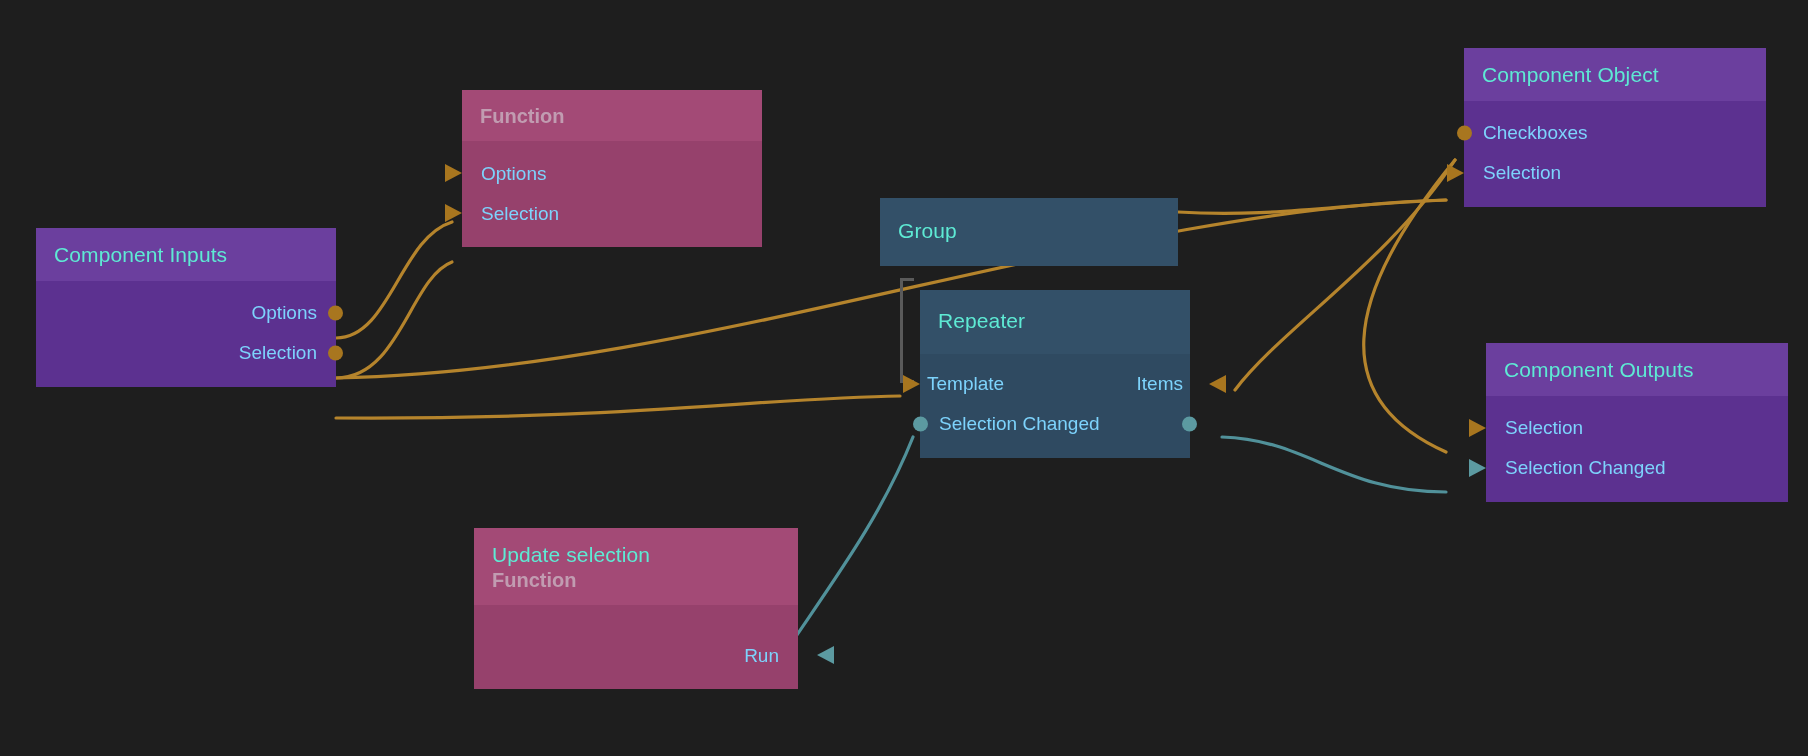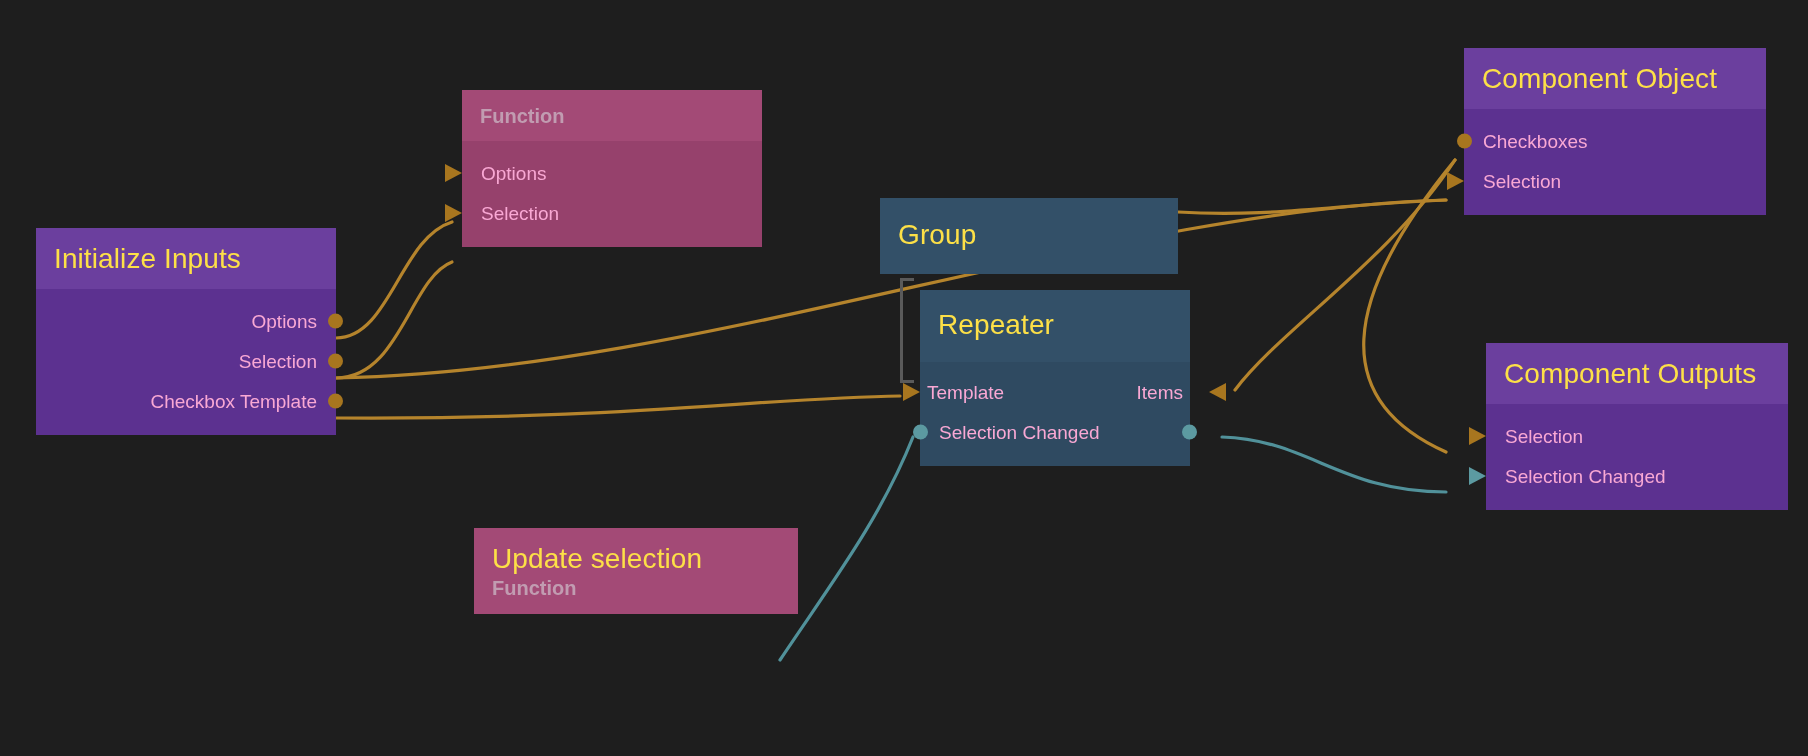--- a/index.html
+++ b/index.html
@@ -28,22 +28,22 @@
     position: absolute;
     z-index: 2;
     display: flex;
     flex-direction: column;
     overflow: visible;
   }
   .node-header {
     padding: 14px 18px 13px 18px;
   }
   .node-title {
-    color: #fde047;
-    font-size: 28px;
+    color: #5eead4;
+    font-size: 21px;
     line-height: 1.22;
     letter-spacing: 0.1px;
     white-space: nowrap;
   }
   .node-subtitle {
     color: #cdbcc8;
     font-size: 20px;
     line-height: 1.22;
     opacity: 0.72;
     white-space: nowrap;
@@ -58,21 +58,21 @@
   .port-row {
     position: relative;
     height: 40px;
     display: flex;
     align-items: center;
     white-space: nowrap;
   }
   .port-row.left  { justify-content: flex-start; padding-left: 19px; }
   .port-row.right { justify-content: flex-end;  padding-right: 19px; }
   .port-label {
-    color: #f9a8d4;
+    color: #7dd3fc;
     font-size: 19px;
     line-height: 1;
   }
   .port-marker {
     position: absolute;
     top: 50%;
   }
   .port-marker.dot {
     width: 15px; height: 15px;
     border-radius: 50%;
@@ -149,35 +149,31 @@
       <path d="M 913 437 C 880 520 830 585 780 660" stroke="#51919a"></path>
 
       <path d="M 1222 437 C 1310 440 1340 492 1446 492" stroke="#51919a"></path>
     </g>
   </svg>
 
   <div class="group-bracket" style="left:900px; top:278px; height:105px;"></div>
 
   <div class="node theme-purple" style="left:36px; top:228px; width:300px;">
     <div class="node-header">
-      <div class="node-title">Initialize Inputs</div>
+      <div class="node-title">Component Inputs</div>
     </div>
     <div class="node-body">
       <div class="port-row right">
         <span class="port-label">Options</span>
         <span class="port-marker dot at-right" style="background:#a8761f;"></span>
       </div>
       <div class="port-row right">
         <span class="port-label">Selection</span>
         <span class="port-marker dot at-right" style="background:#a8761f;"></span>
       </div>
-      <div class="port-row right">
-        <span class="port-label">Checkbox Template</span>
-        <span class="port-marker dot at-right" style="background:#a8761f;"></span>
-      </div>
     </div>
   </div>
 
   <div class="node theme-pink" style="left:462px; top:90px; width:300px;">
     <div class="node-header">
       <div class="node-subtitle">Function</div>
     </div>
     <div class="node-body">
       <div class="port-row left">
         <span class="port-marker arrow at-left" style="border-left-color:#a8761f;"></span>
@@ -187,20 +183,26 @@
         <span class="port-marker arrow at-left" style="border-left-color:#a8761f;"></span>
         <span class="port-label">Selection</span>
       </div>
     </div>
   </div>
 
   <div class="node theme-pink" style="left:474px; top:528px; width:324px;">
     <div class="node-header">
       <div class="node-title">Update selection</div>
       <div class="node-subtitle">Function</div>
+    </div>
+    <div class="node-body" style="padding-top:30px;">
+      <div class="port-row right">
+        <span class="port-label">Run</span>
+        <span class="port-marker arrow at-right inward" style="color:#5c9aa1;"></span>
+      </div>
     </div>
   </div>
 
   <div class="node theme-blue" style="left:880px; top:198px; width:298px;">
     <div class="node-header" style="padding:20px 22px 22px 18px;">
       <div class="node-title">Group</div>
     </div>
   </div>
 
   <div class="node theme-blue" style="left:920px; top:290px; width:270px;">

